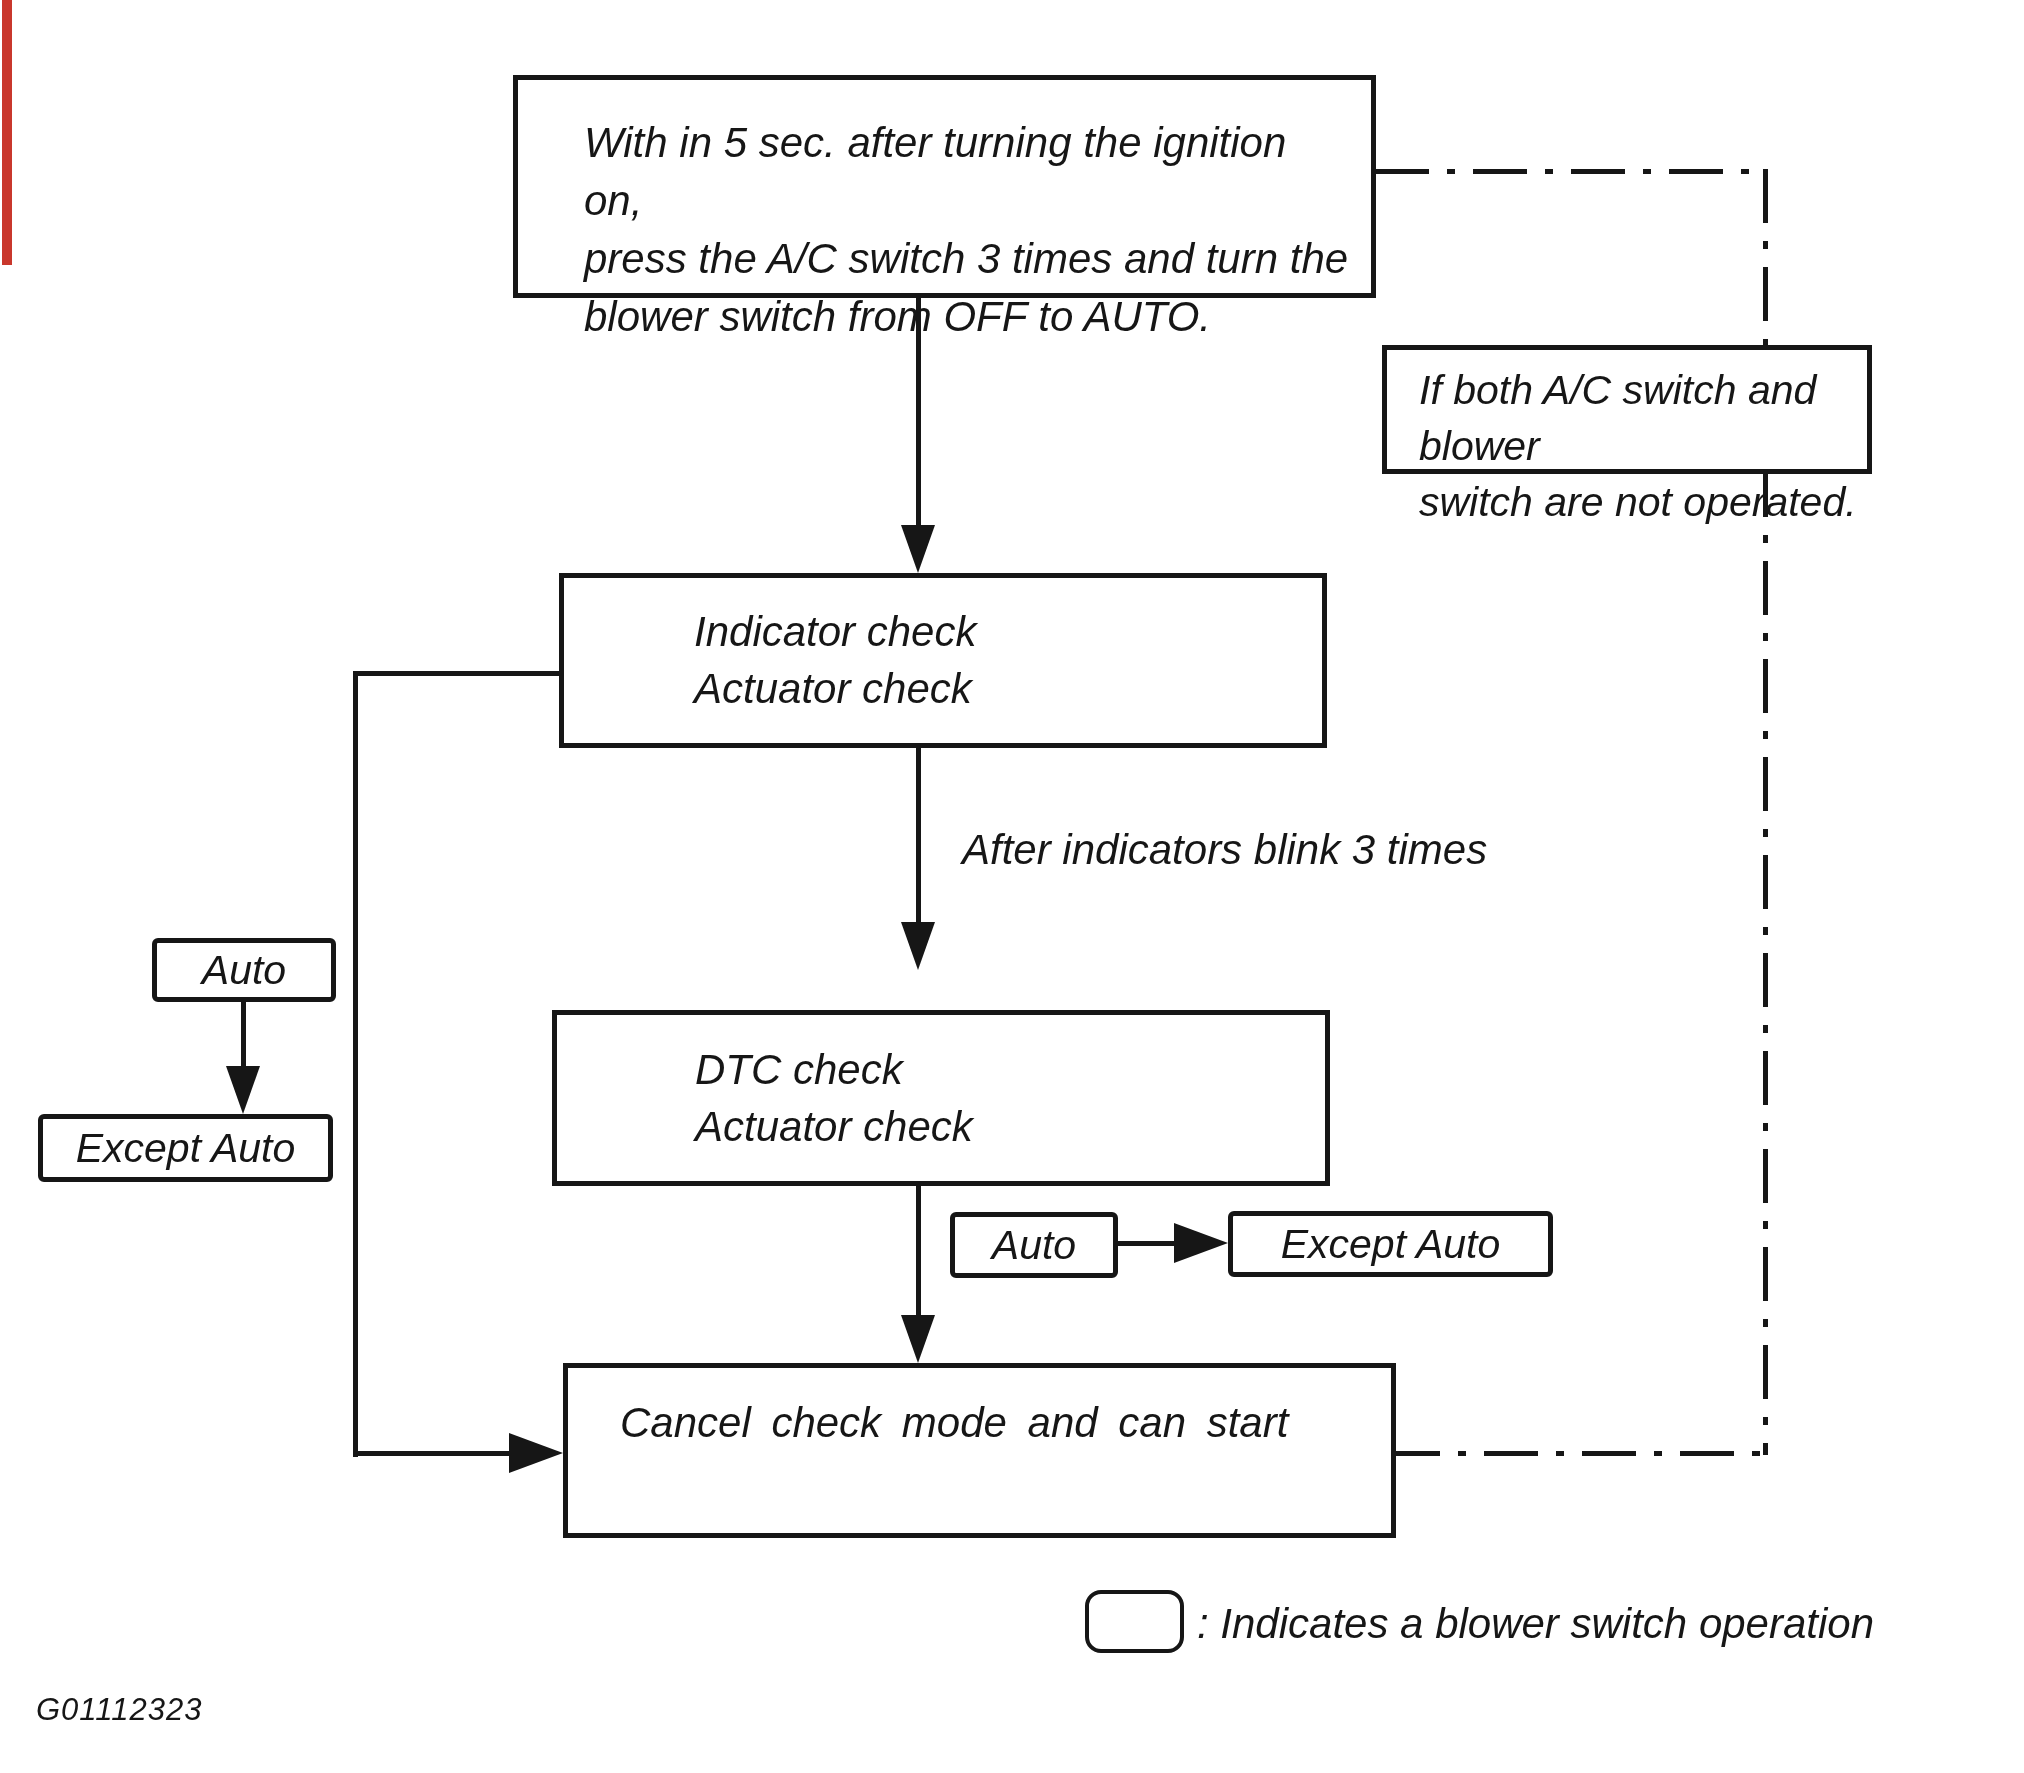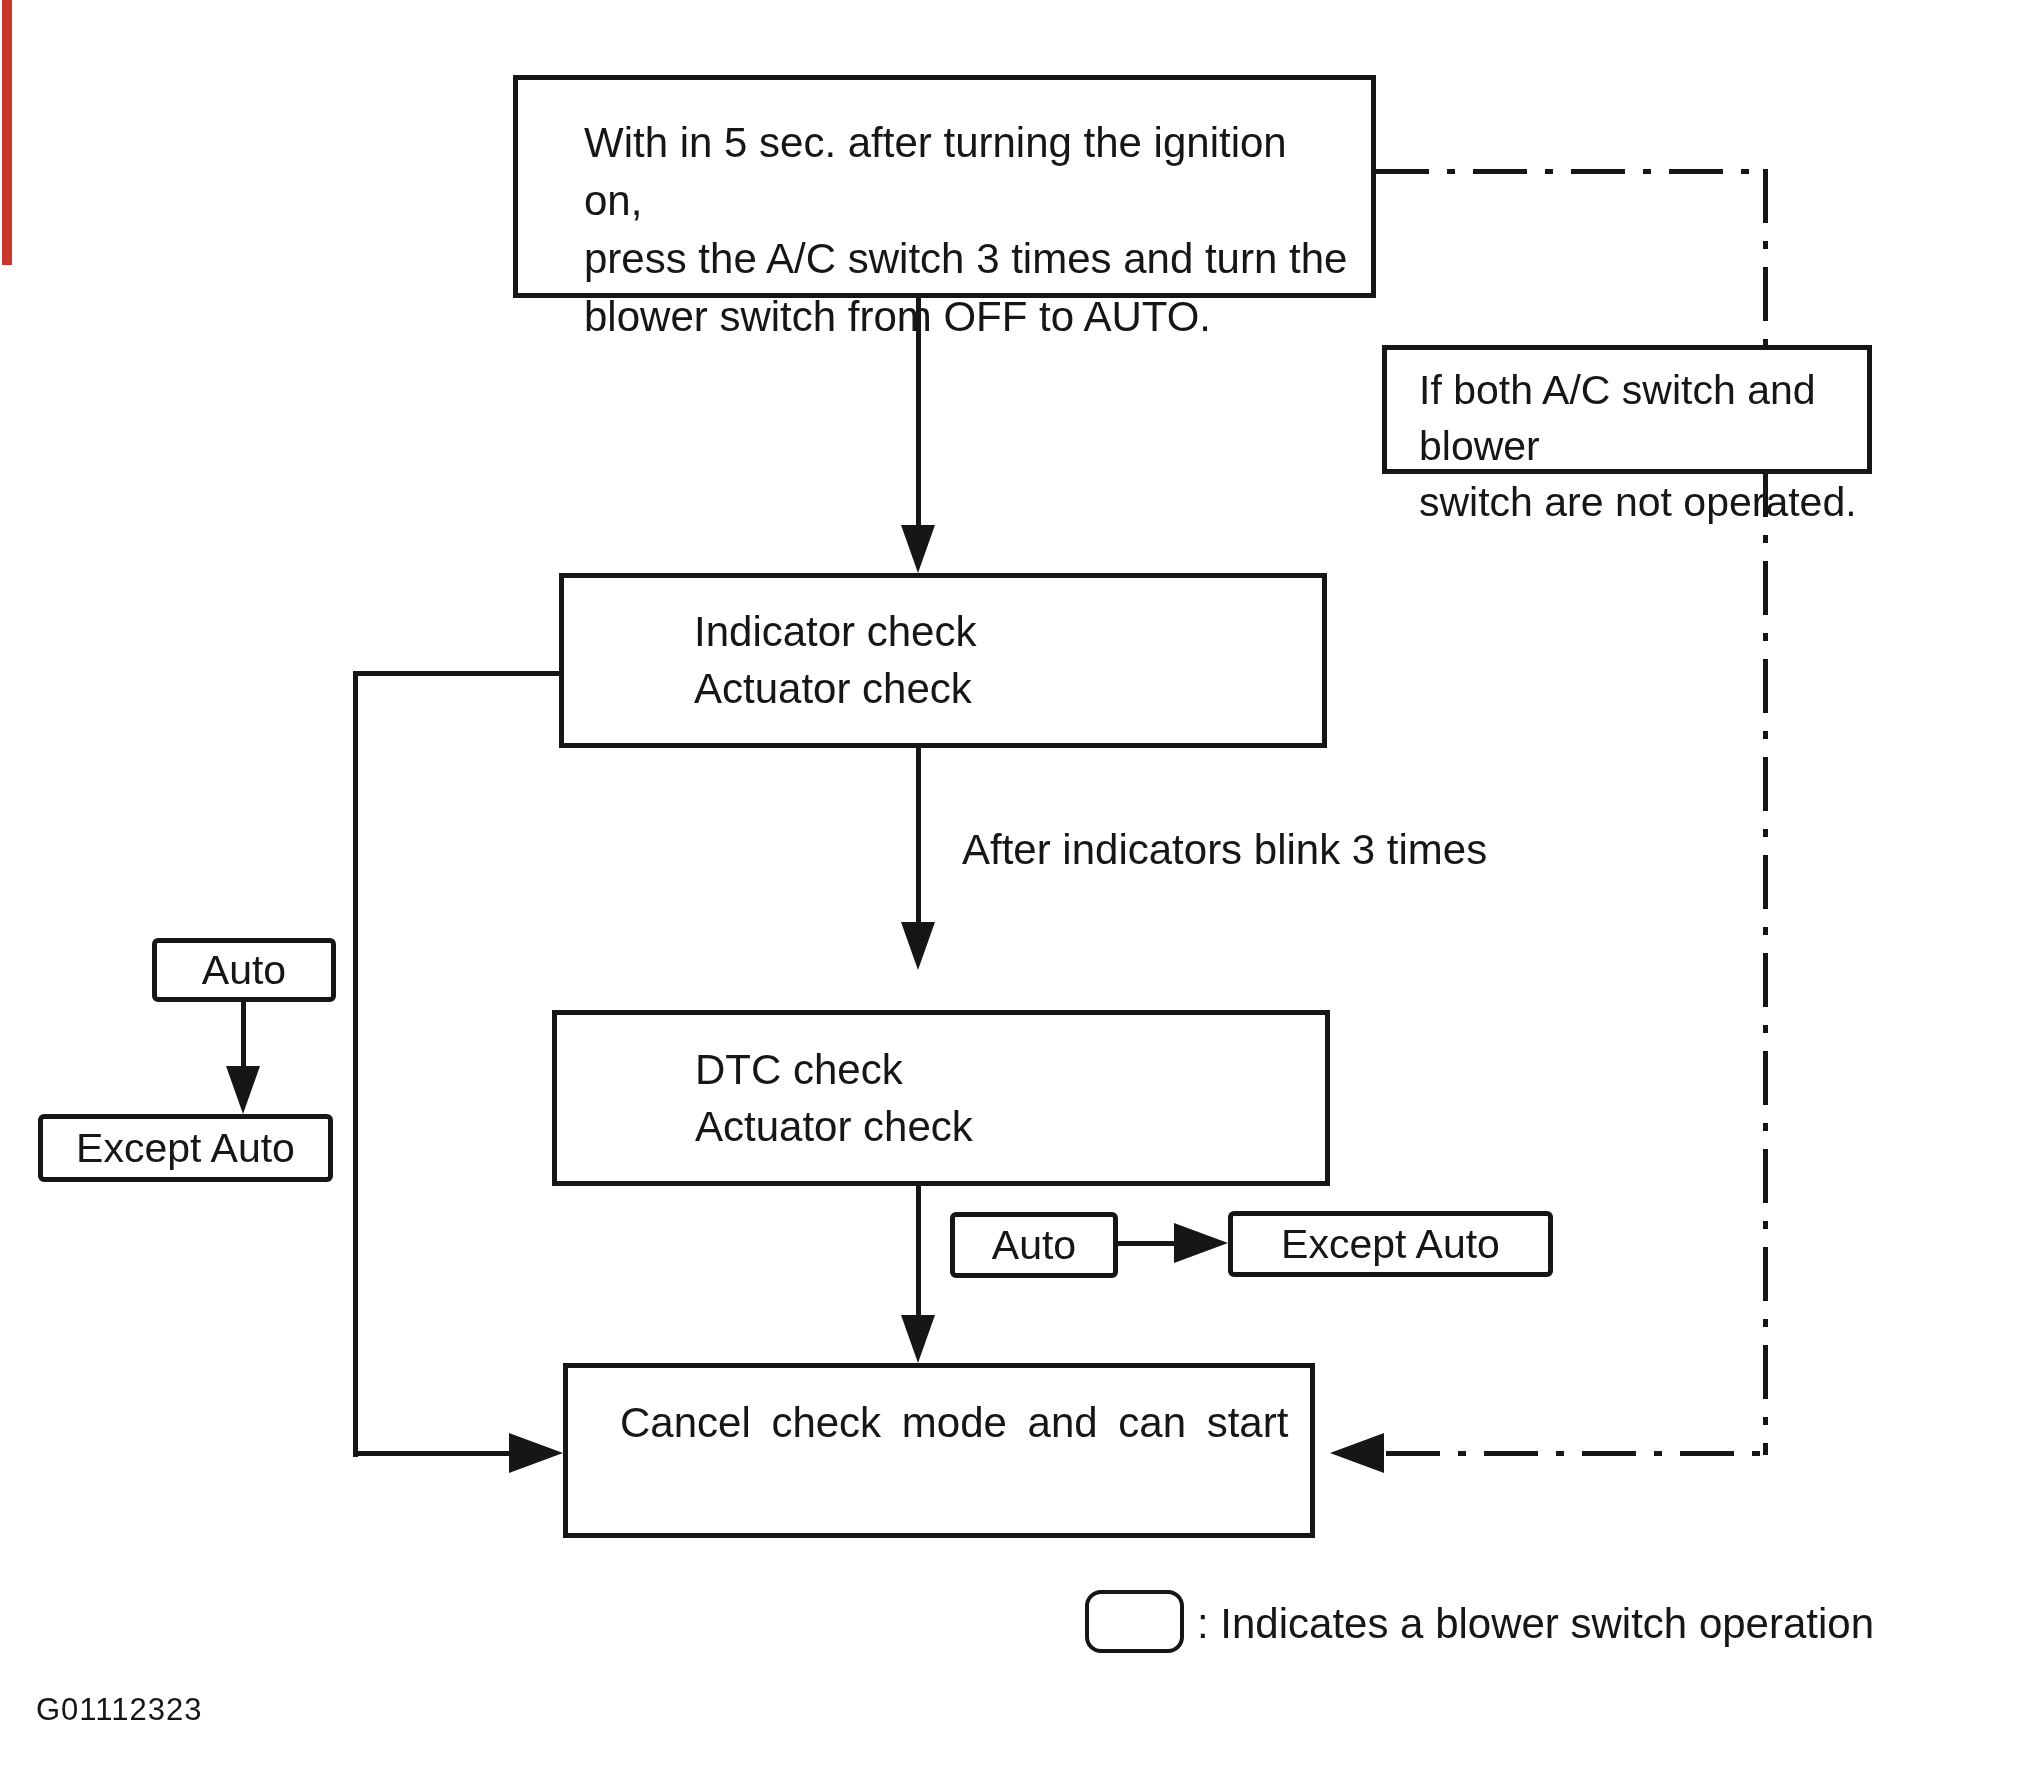--- a/index.html
+++ b/index.html
@@ -3,20 +3,21 @@
 <meta charset="utf-8">
 <style>
   html,body{margin:0;padding:0;background:#ffffff;}
   #canvas{
     position:relative;
     width:2024px;height:1773px;
     background:#ffffff;
     font-family:"Liberation Sans","DejaVu Sans",sans-serif;
     color:#161616;
     overflow:hidden;
+    font-style:italic;
   }
   
   .node{
     position:absolute;
     background:#ffffff;
     border:5px solid #161616;
     box-sizing:border-box;
     font-size:42px;
     line-height:58px;
     color:#161616;
@@ -106,21 +107,21 @@
   <div class="node" style="left:559px;top:573px;width:768px;height:175px;padding:25px 0 0 130px;line-height:57px;">
     <div>Indicator check</div>
     <div>Actuator check</div>
   </div>
 
   <div class="node" style="left:552px;top:970px;width:778px;height:176px;padding:26px 0 0 138px;line-height:57px;margin-top:40px;">
     <div>DTC check</div>
     <div>Actuator check</div>
   </div>
 
-  <div class="node" style="left:563px;top:1363px;width:752px;height:175px;padding:26px 14px 0 52px;">
+  <div class="node" style="left:563px;top:1363px;width:833px;height:175px;padding:26px 14px 0 52px;">
     <div class="ws">Cancel check mode and can start</div>
   </div>
 
   <div class="pill" style="left:152px;top:938px;width:184px;height:64px;">
     <span>Auto</span>
   </div>
 
   <div class="pill" style="left:38px;top:1114px;width:295px;height:68px;">
     <span>Except Auto</span>
   </div>

